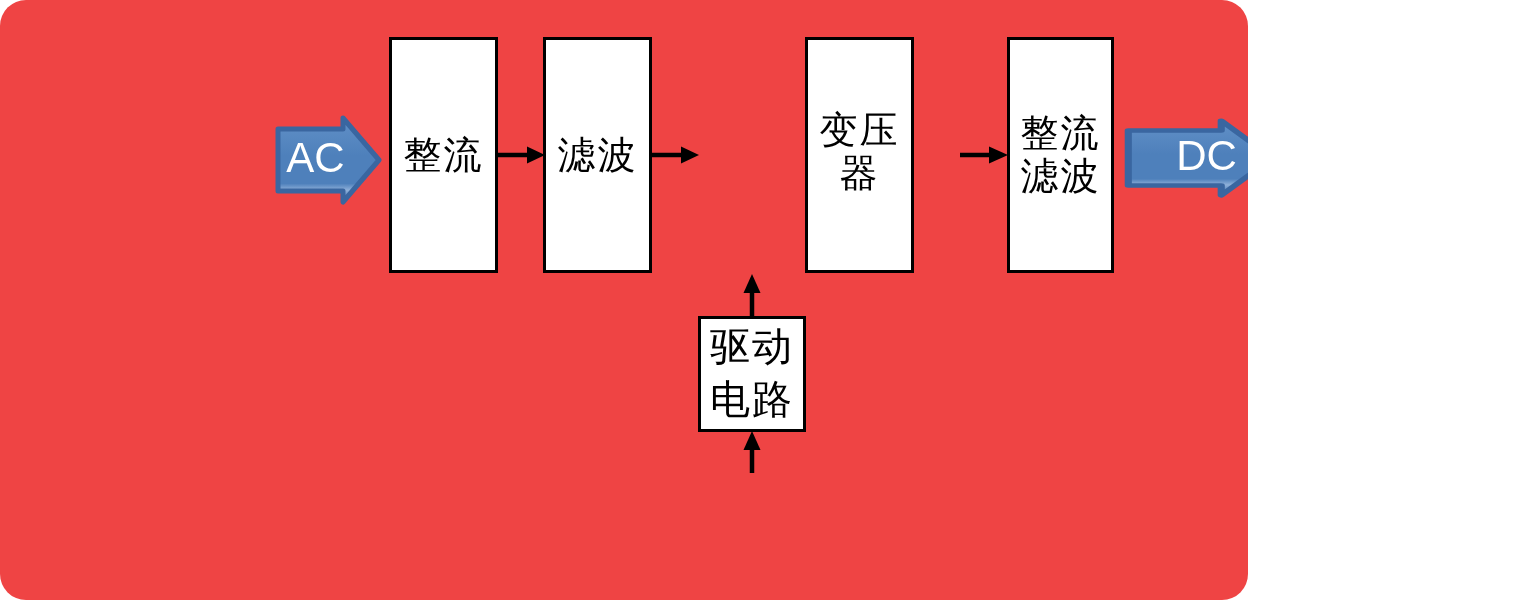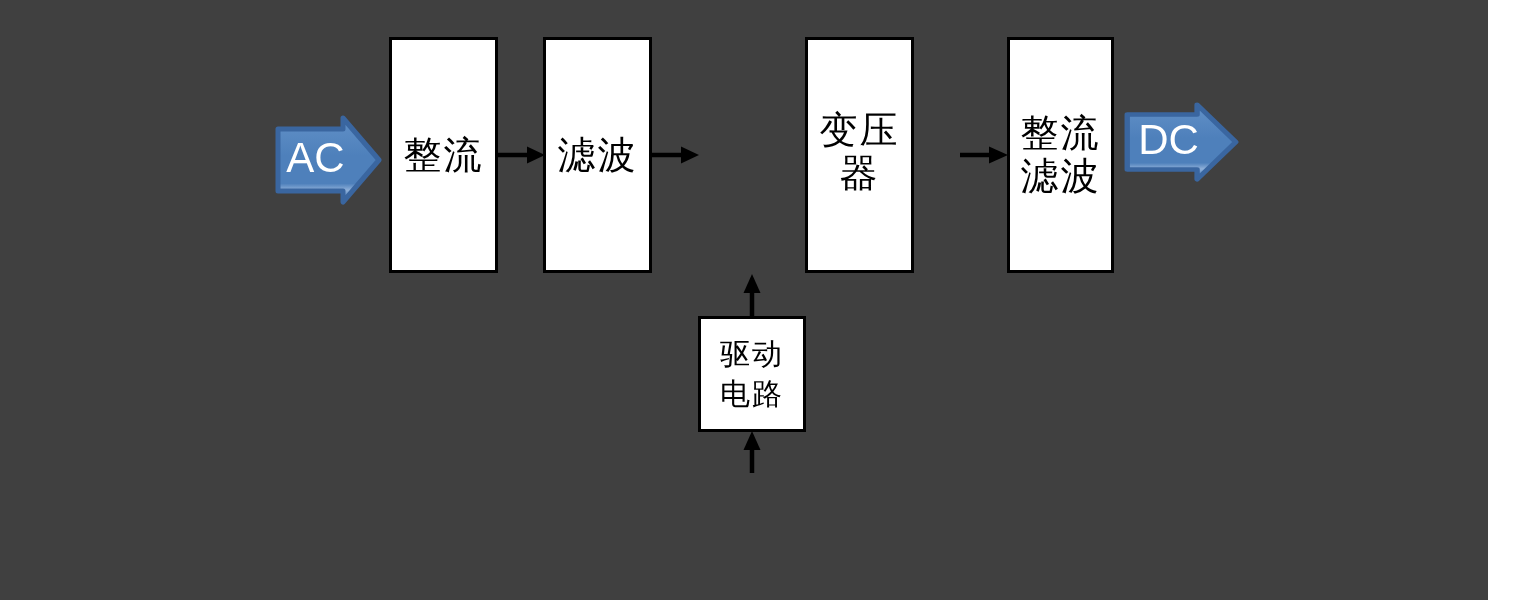--- a/index.html
+++ b/index.html
@@ -1,22 +1,23 @@
 <!DOCTYPE html>
 <html><head>
 <meta charset="utf-8">
 <style>
   html, body { margin: 0; padding: 0; background: #ffffff; }
   .stage {
     position: relative;
-    width: 1488px;
+    width: 1248px;
     height: 600px;
-    background: #404040;
+    background: #ef4444;
     overflow: hidden;
     font-family: "Liberation Serif", "DejaVu Serif", serif;
+    border-radius: 26px;
   }
 
   
   .box {
     position: absolute;
     box-sizing: border-box;
     border: 3px solid #000000;
     background: #ffffff;
     display: flex;
     align-items: center;
@@ -33,21 +34,21 @@
   .row-box { top: 37px; height: 236px; width: 109px; }
   .box-rectifier        { left: 389px; }
   .box-filter           { left: 543px; }
   .box-power-conversion { left: 697px; }
   .box-transformer      { left: 805px; font-family: Liberation Mono, monospace; }
   .box-rectifier-filter { left: 1007px; width: 107px; }
 
   .box-drive-circuit { left: 698px; top: 316px; width: 108px; height: 116px; }
   .box-control-unit  { left: 698px; top: 473px; width: 109px; height: 112px; }
   .box-drive-circuit .box-label,
-  .box-control-unit .box-label { font-size: 30px; line-height: 1.32; }
+  .box-control-unit .box-label { font-size: 40px; line-height: 1.32; }
 
   
   .connectors {
     position: absolute;
     left: 0; top: 0;
     width: 1520px; height: 600px;
     pointer-events: none;
   }
   .connectors line { stroke: #000000; stroke-width: 4.5px; }
   .connectors polygon { fill: #000000; }
@@ -63,21 +64,21 @@
   .io-label {
     position: relative;
     color: #ffffff;
     font-family: "Liberation Sans", "DejaVu Sans", sans-serif;
     font-size: 42px;
     line-height: 1;
     padding-right: 26px;
     padding-bottom: 4px;
   }
   .io-arrow-ac { left: 275px; top: 115px; width: 107px; height: 90px; }
-  .io-arrow-dc { left: 1124px; top: 102px; width: 115px; height: 80px; }
+  .io-arrow-dc { left: 1124px; top: 118px; width: 115px; height: 80px; padding-left: 38px; }
 </style>
 </head>
 <body>
 
 <div class="stage">
 
   <svg class="connectors" viewBox="0 0 1520 600">
     <g>
       <line x1="498" y1="155" x2="529" y2="155"></line>
       <polygon points="527,146.5 545,155 527,163.5"></polygon>

